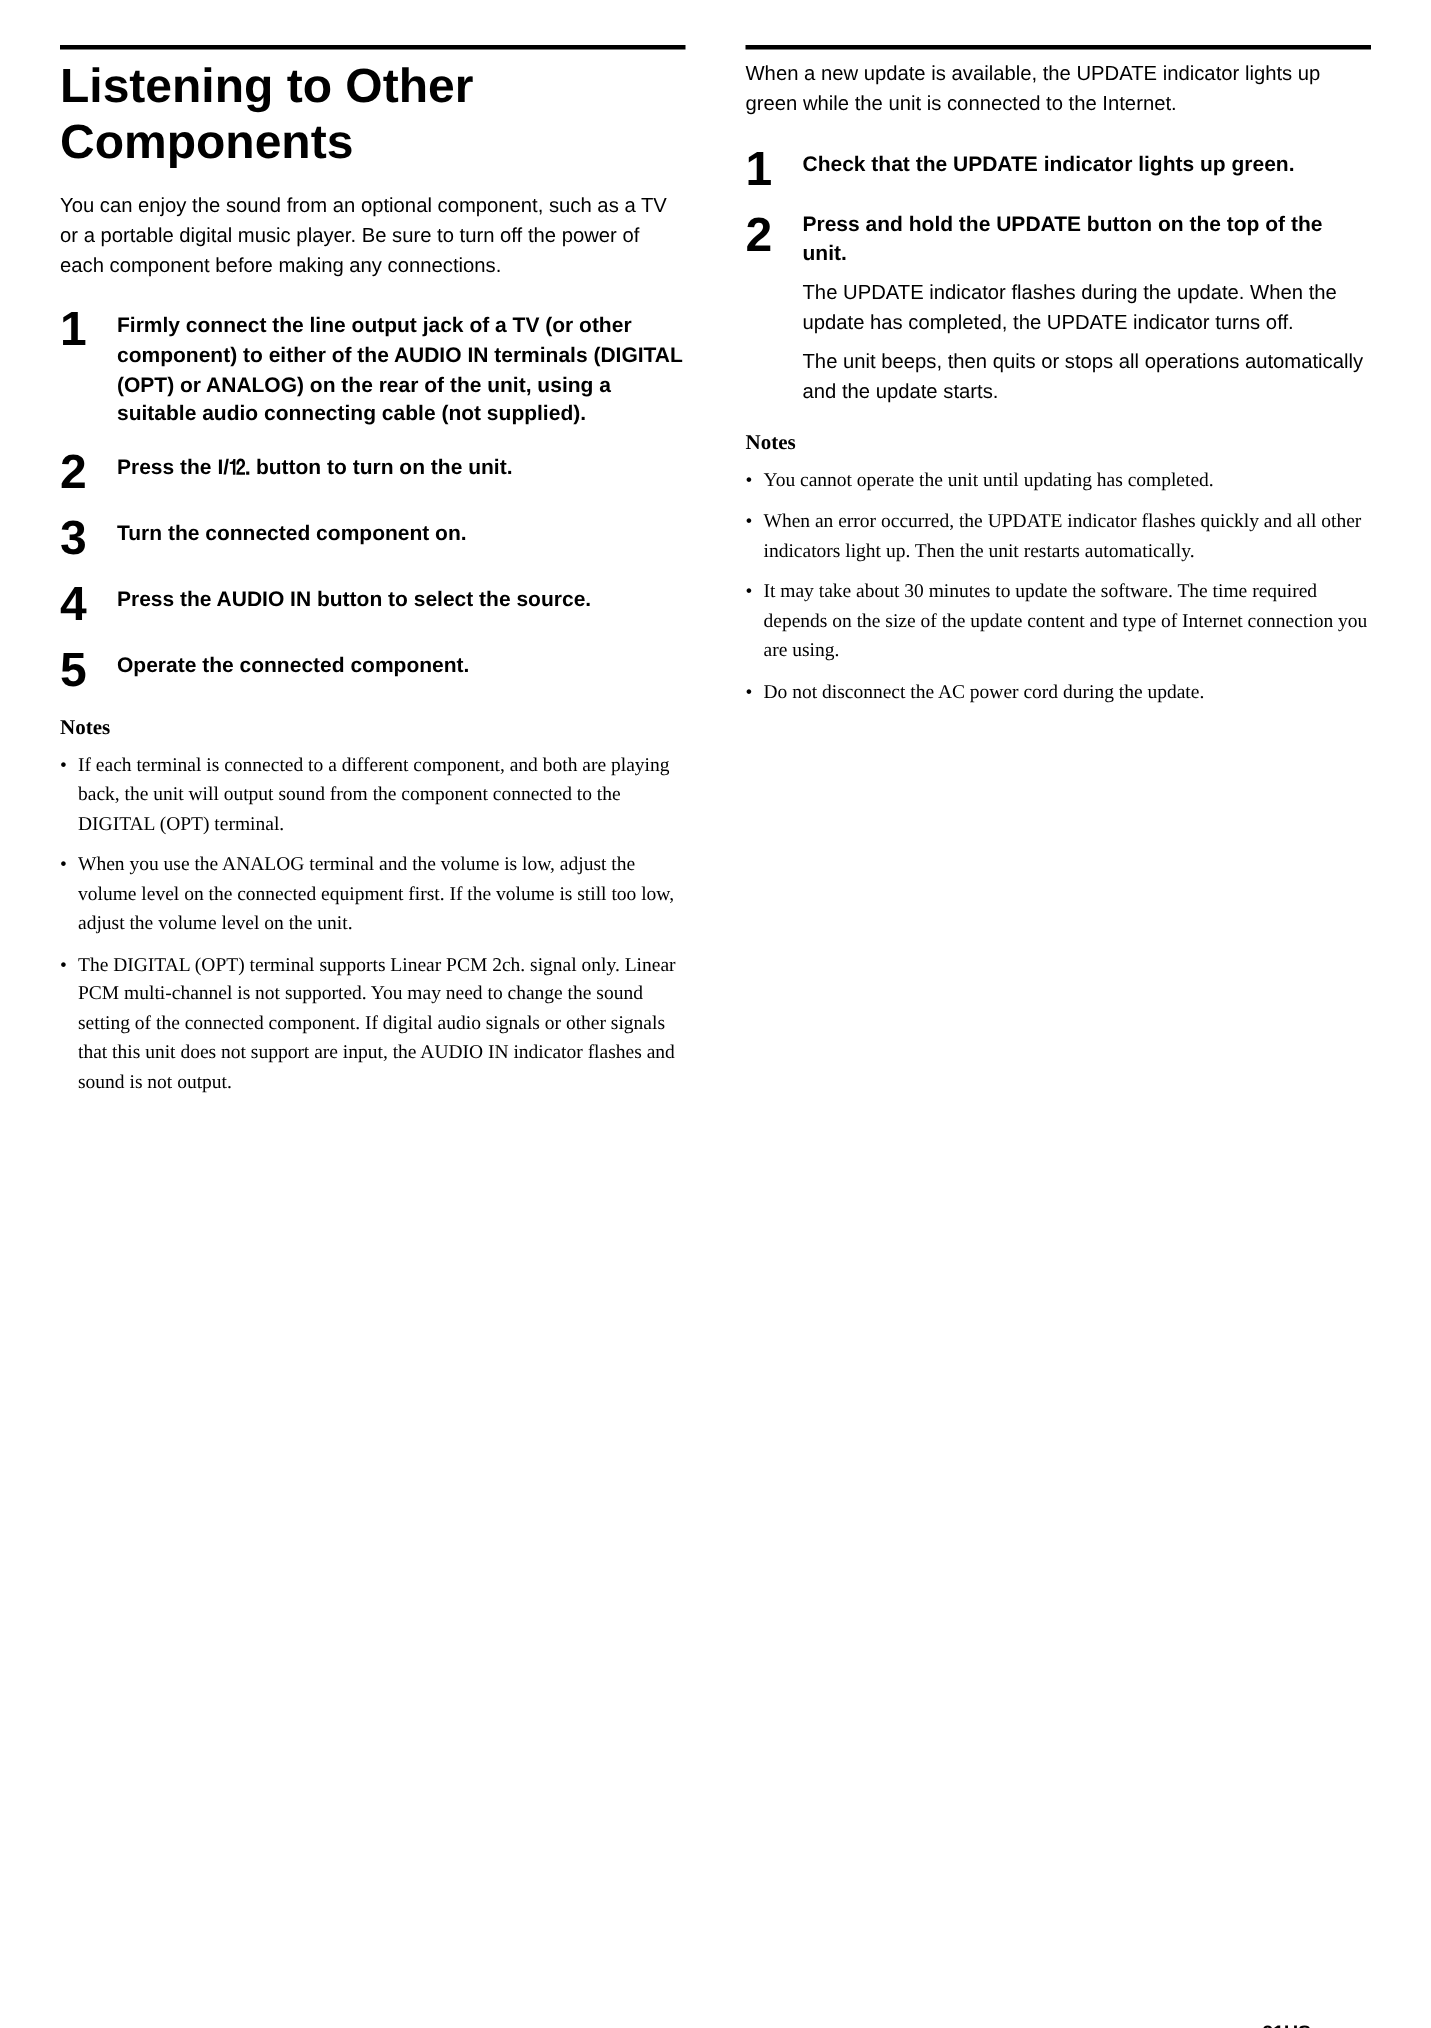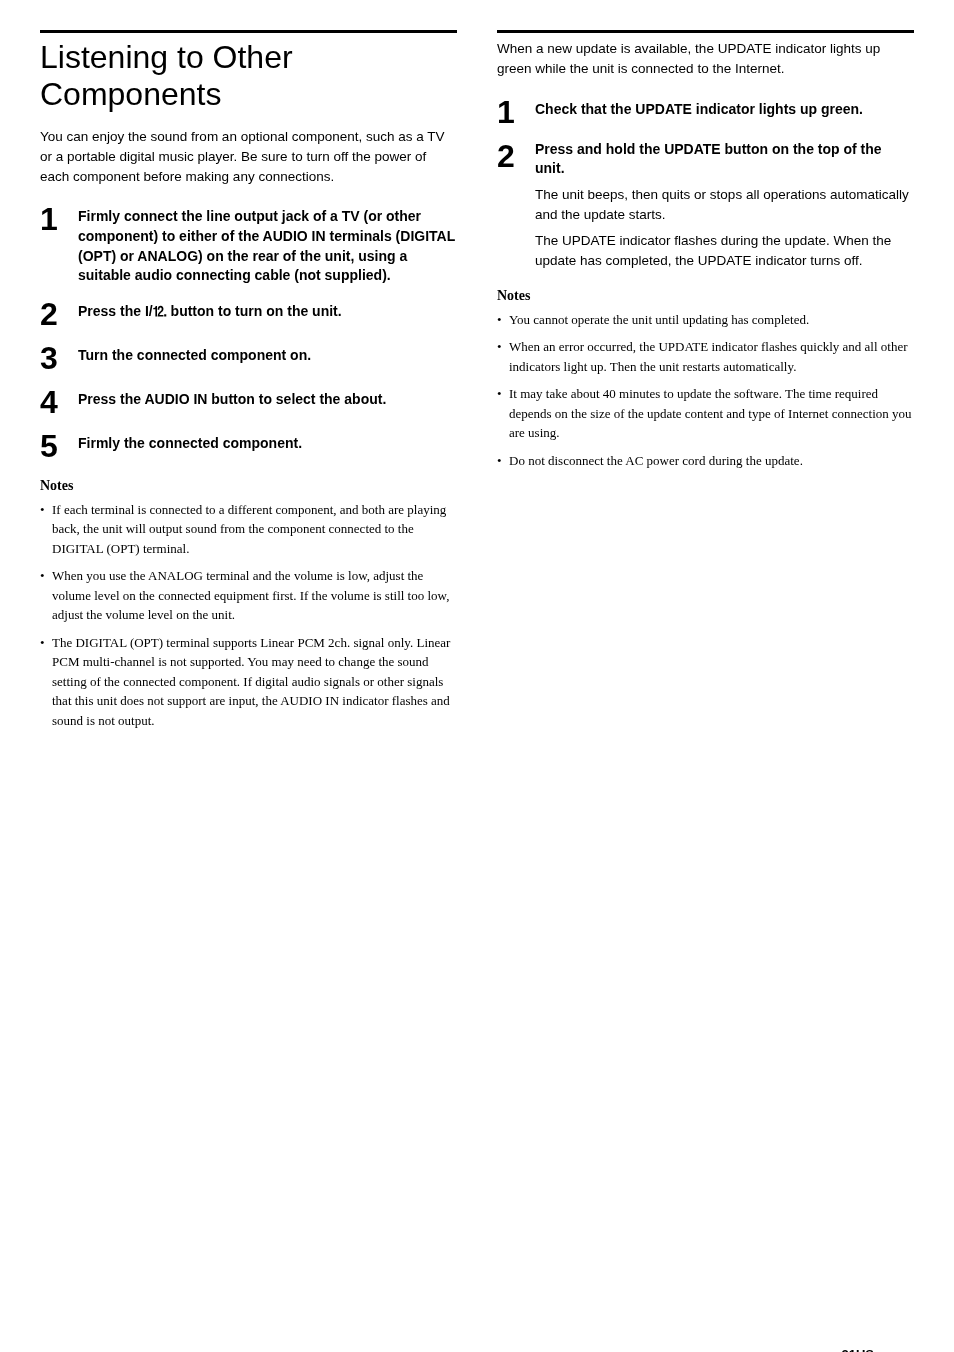--- a/index.html
+++ b/index.html
@@ -25,21 +25,21 @@
       flex: 1;
       min-width: 0;
     }
     .section-divider {
       border: none;
       border-top: 3px solid #000;
       margin-bottom: 6px;
     }
     .section-title {
       font-size: 32px;
-      font-weight: normal;
+      font-weight: bold;
       line-height: 1.15;
       margin-bottom: 14px;
     }
     .intro-text {
       font-size: 13.5px;
       line-height: 1.5;
       margin-bottom: 16px;
     }
     .step-container {
       display: flex;
@@ -124,26 +124,26 @@
         <span class="step-text">Press the I/⒓ button to turn on the unit.</span>
       </div>
 
       <div class="step-container">
         <span class="step-number">3</span>
         <span class="step-text">Turn the connected component on.</span>
       </div>
 
       <div class="step-container">
         <span class="step-number">4</span>
-        <span class="step-text">Press the AUDIO IN button to select the about.</span>
+        <span class="step-text">Press the AUDIO IN button to select the source.</span>
       </div>
 
       <div class="step-container">
         <span class="step-number">5</span>
-        <span class="step-text">Firmly the connected component.</span>
+        <span class="step-text">Operate the connected component.</span>
       </div>
 
       <div class="notes-section">
         <div class="notes-title">Notes</div>
         <ul class="notes-list">
           <li>If each terminal is connected to a different component, and both are playing back, the unit will output sound from the component connected to the DIGITAL (OPT) terminal.</li>
           <li>When you use the ANALOG terminal and the volume is low, adjust the volume level on the connected equipment first. If the volume is still too low, adjust the volume level on the unit.</li>
           <li>The DIGITAL (OPT) terminal supports Linear PCM 2ch. signal only. Linear PCM multi-channel is not supported. You may need to change the sound setting of the connected component. If digital audio signals or other signals that this unit does not support are input, the AUDIO IN indicator flashes and sound is not output.</li>
         </ul>
       </div>
@@ -155,31 +155,31 @@
 
       <div class="step-container">
         <span class="step-number">1</span>
         <span class="step-text">Check that the UPDATE indicator lights up green.</span>
       </div>
 
       <div class="step-container">
         <span class="step-number">2</span>
         <div>
           <span class="step-text">Press and hold the UPDATE button on the top of the unit.</span>
+          <p class="step-sub-text">The UPDATE indicator flashes during the update. When the update has completed, the UPDATE indicator turns off.</p>
           <p class="step-sub-text">The unit beeps, then quits or stops all operations automatically and the update starts.</p>
-          <p class="step-sub-text">The UPDATE indicator flashes during the update. When the update has completed, the UPDATE indicator turns off.</p>
         </div>
       </div>
 
       <div class="notes-section">
         <div class="notes-title">Notes</div>
         <ul class="notes-list">
           <li>You cannot operate the unit until updating has completed.</li>
           <li>When an error occurred, the UPDATE indicator flashes quickly and all other indicators light up. Then the unit restarts automatically.</li>
-          <li>It may take about 40 minutes to update the software. The time required depends on the size of the update content and type of Internet connection you are using.</li>
+          <li>It may take about 30 minutes to update the software. The time required depends on the size of the update content and type of Internet connection you are using.</li>
           <li>Do not disconnect the AC power cord during the update.</li>
         </ul>
       </div>
     </div>
 
   </div>
 
   <div class="page-number">21US</div>
 </div>
 

